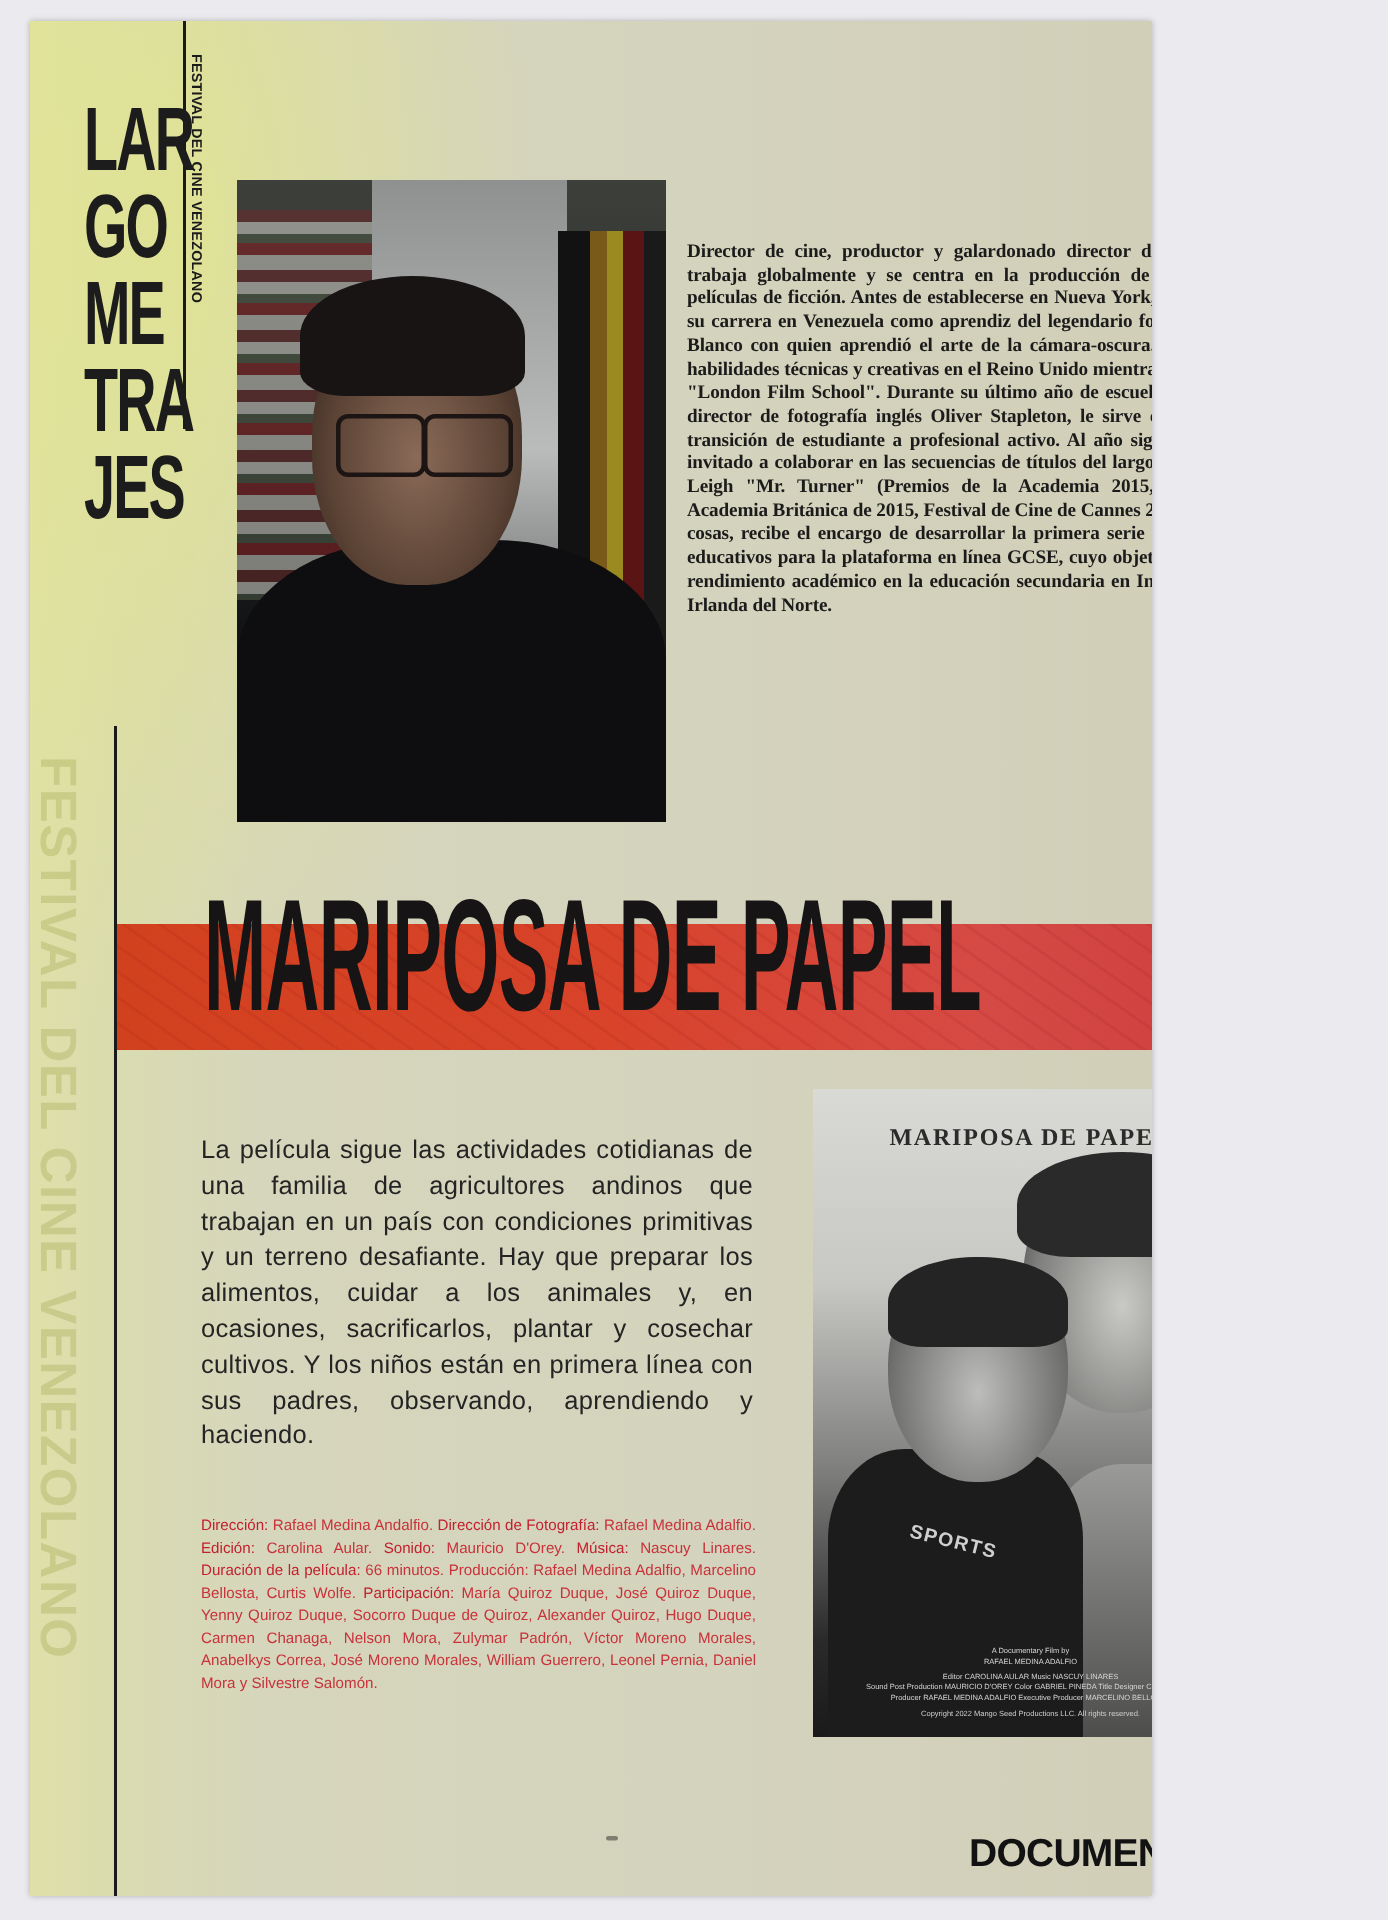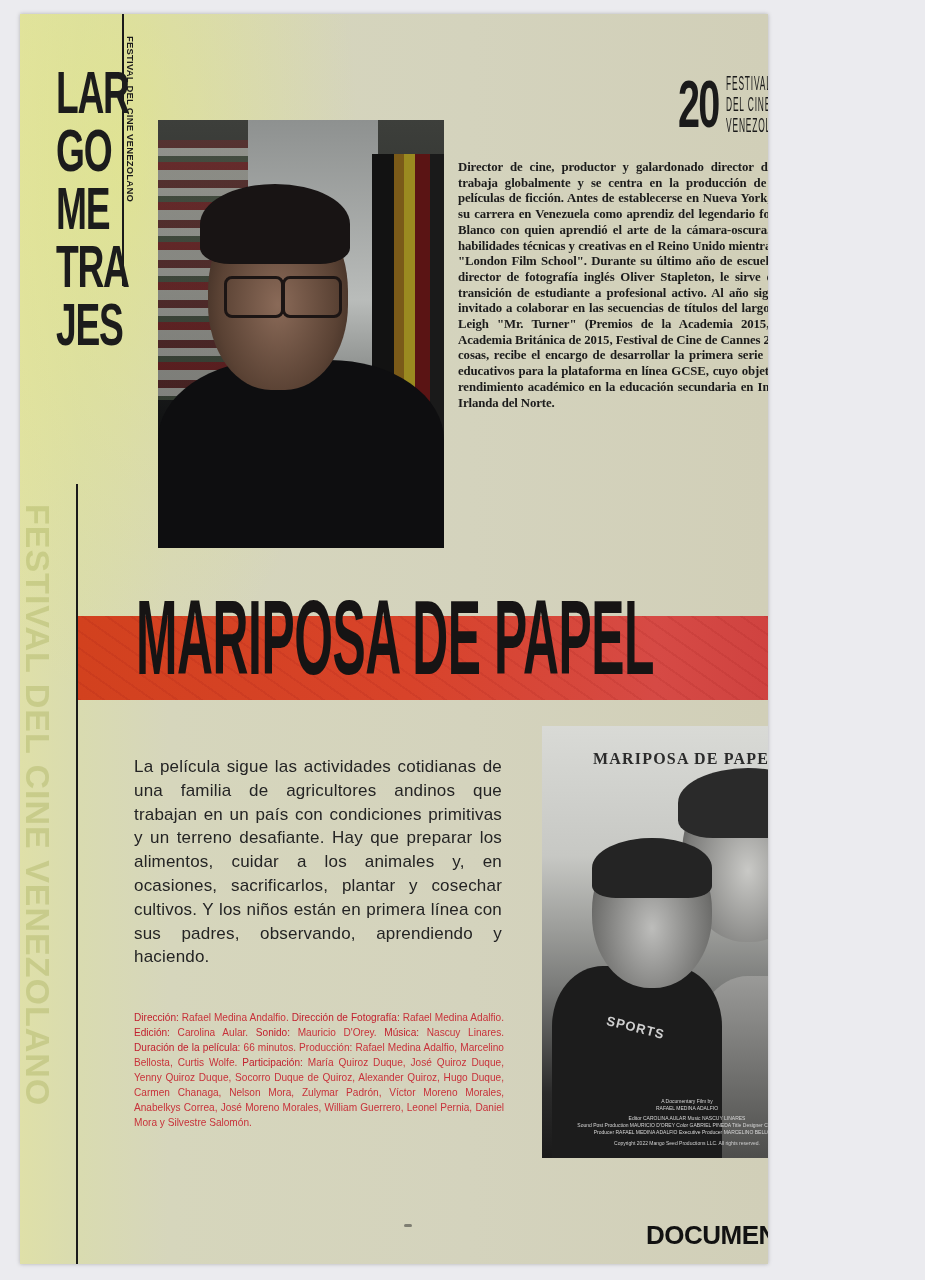--- a/index.html
+++ b/index.html
@@ -81,30 +81,20 @@
     <div>LAR</div>
     <div>GO</div>
     <div>ME</div>
     <div>TRA</div>
     <div>JES</div>
   </div>
 
   <div class="ghost-left">FESTIVAL DEL CINE VENEZOLANO</div>
   <div class="ghost-right">FESTIVAL DEL CINE VENEZOLANO</div>
 
-  <div class="logo">
-    <div class="logo-num cond">20</div>
-    <div class="logo-txt">
-      <div>FESTIVAL</div>
-      <div>DEL CINE</div>
-      <div>VENEZOLANO</div>
-    </div>
-    <div class="logo-sep"></div>
-    <div class="logo-mark"></div>
-  </div>
 
   <div class="portrait" title="Retrato de Rafael Medina">
     <div class="bg-l"></div>
     <div class="bg-c"></div>
     <div class="bg-r"></div>
     <div class="body"></div>
     <div class="head"></div>
     <div class="hair"></div>
     <div class="glass" style="left:66px;"></div>
     <div class="glass" style="left:124px;"></div>

